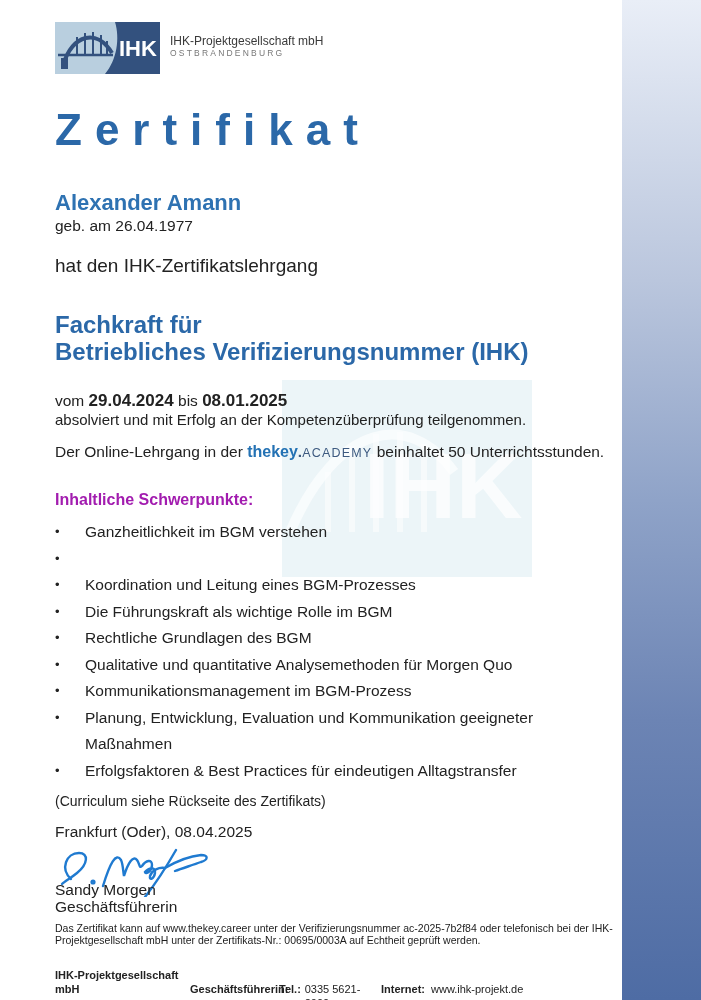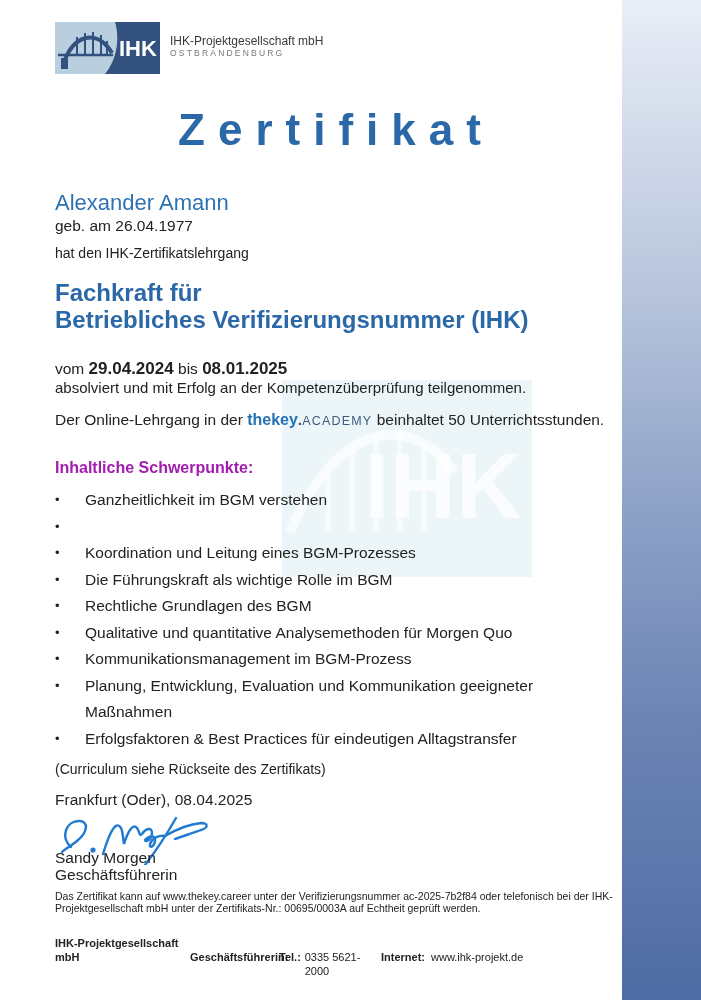--- a/index.html
+++ b/index.html
@@ -25,26 +25,26 @@
   .content{position:relative;z-index:2;padding:22px 84px 0 55px;width:701px}
   
   .header{display:flex;align-items:flex-start}
   .logo-mark{width:105px;height:52px;display:block}
   .logo-text{margin:12px 0 0 10px}
   .logo-org{font-size:12px;color:#3a3a3a;line-height:14px}
   .logo-region{font-size:8.5px;color:#777;letter-spacing:2.2px;line-height:11px}
   
   .title{
     margin-top:32px;font-size:44px;font-weight:bold;color:var(--accent-blue,#2b68a8);
-    letter-spacing:13px;line-height:48px;text-align:center;
-  }
-  .name{margin-top:36px;font-size:22px;font-weight:normal;color:var(--name-blue,#2e72b2);line-height:26px}
+    letter-spacing:13px;line-height:48px;
+  }
+  .name{margin-top:36px;font-size:22px;font-weight:bold;color:var(--name-blue,#2e72b2);line-height:26px}
   .birth{font-size:15.5px;line-height:20px}
-  .intro{margin-top:8px;font-size:14px;line-height:19px}
-  .course{margin-top:16px;font-size:24px;font-weight:bold;color:var(--accent-blue,#2b68a8);line-height:27px}
+  .intro{margin-top:20px;font-size:19px;line-height:19px}
+  .course{margin-top:36px;font-size:24px;font-weight:bold;color:var(--accent-blue,#2b68a8);line-height:27px}
   .period{margin-top:26px;font-size:15.5px;line-height:19px}
   .period b{font-size:17px}
   .result{font-size:15px;line-height:19px}
   .provider{margin-top:13px;font-size:15.5px;line-height:19px}
   .brand{font-weight:bold;color:var(--brand-blue,#2472b4);font-size:16px}
   .brand-sep{font-weight:bold;color:var(--brand-suffix-blue,#3d5a80)}
   .brand-suffix{color:var(--brand-suffix-blue,#3d5a80);font-size:12.5px;letter-spacing:1.2px;font-weight:normal}
   .topics-heading{margin-top:28px;font-size:16px;font-weight:bold;color:#a21caf;line-height:18px}
   ul.topics{list-style:none;margin-top:10px}
   ul.topics li{display:flex;font-size:15.5px;line-height:26.5px}

